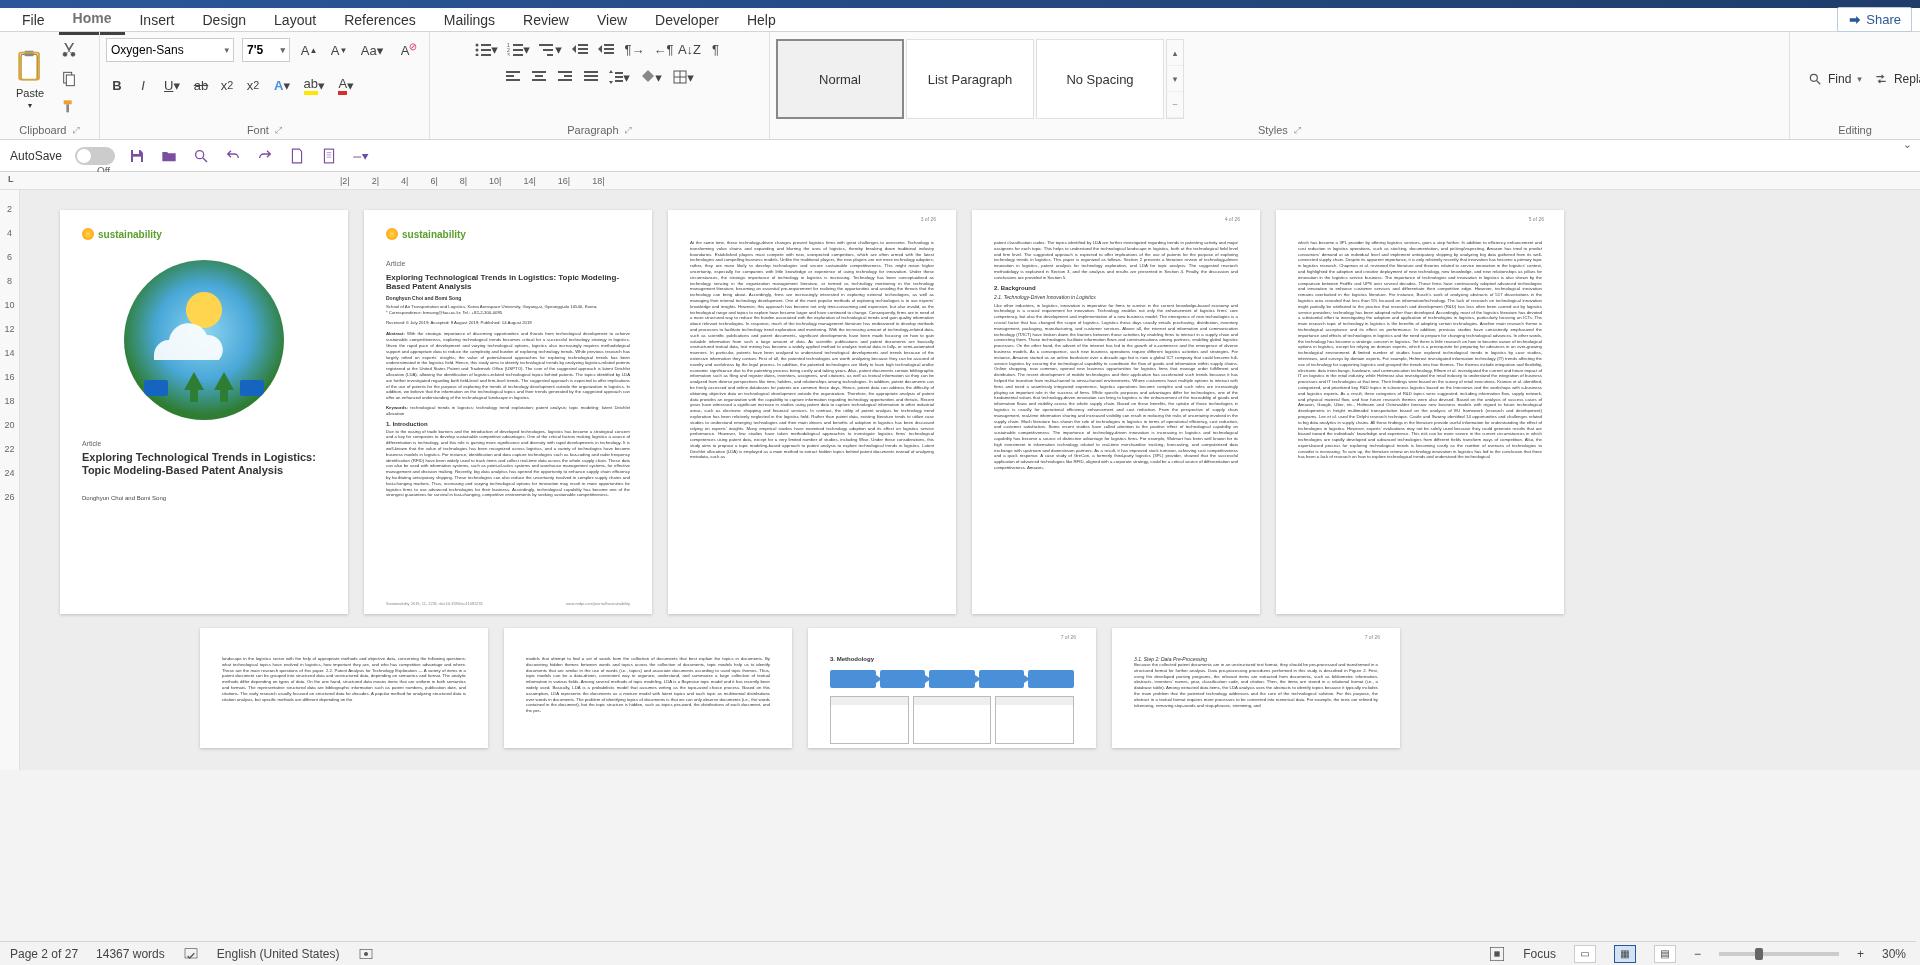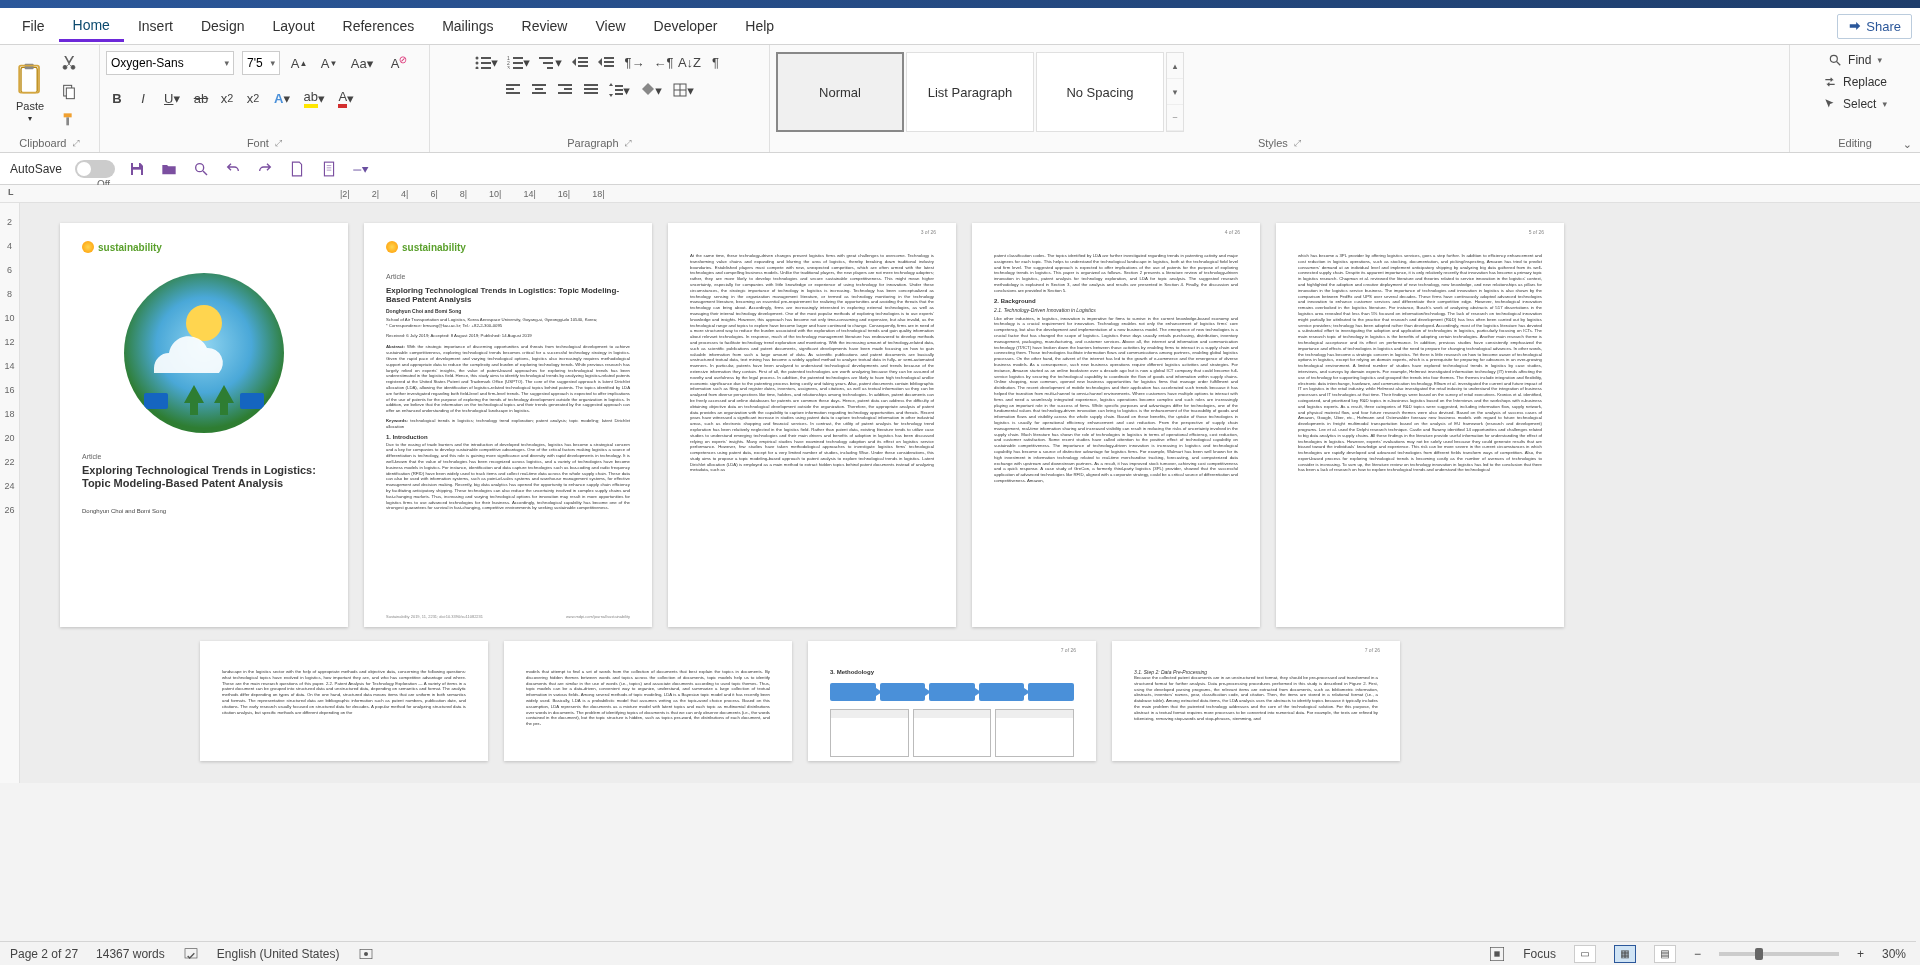--- a/index.html
+++ b/index.html
@@ -2,62 +2,62 @@
 <html><head>
 <meta charset="utf-8">
 <style>
 * { margin: 0; padding: 0; box-sizing: border-box; font-family: "Segoe UI", Arial, sans-serif; }
 body { background: #f3f3f3; width: 1920px; height: 965px; overflow: hidden; position: relative; }
 
 
 .titlebar { height: 8px; background: linear-gradient(to right, #2b579a, #1e3d6b); }
 
 
-.tabbar { height: 37px; background: #fff; display: flex; align-items: center; padding: 7px 8px; border-bottom: 1px solid #d4d4d4; }
+.tabbar { height: 24px; background: #fff; display: flex; align-items: center; padding: 7px 8px; border-bottom: 1px solid #d4d4d4; }
 .tabbar .tab { padding: 6px 14px; font-size: 14px; color: #333; cursor: pointer; }
-.tabbar .tab.active { color: #0c4a6e; font-weight: 400; border-bottom: 3px solid #6d28d9; }
+.tabbar .tab.active { color: #737373; font-weight: 700; border-bottom: 3px solid #404040; }
 .tabbar .spacer { flex: 1; }
 .tabbar .share { color: #2b579a; font-size: 13px; padding: 4px 10px; border: 1px solid #bcd; border-radius: 2px; display:flex; align-items:center; gap:4px; }
 
 
 .ribbon { height: 108px; background: #fafafa; border-bottom: 1px solid #d4d4d4; display: flex; }
 .group { border-right: 1px solid #e0e0e0; display: flex; flex-direction: column; padding: 4px 6px 0 6px; position: relative; }
 .group-label { font-size: 11px; color: #666; text-align: center; padding: 2px 0 3px; display:flex; align-items:center; justify-content:center; gap:6px;}
 .group-label .launcher { font-size:9px; color:#888; cursor:pointer; }
 .group-body { flex: 1; display: flex; align-items: center; gap: 4px; }
 
 
 .big-btn { display: flex; flex-direction: column; align-items: center; justify-content: center; padding: 2px 8px; font-size: 11px; color: #333; gap: 2px; cursor: pointer; }
 .big-btn .ico { width: 32px; height: 36px; }
 .small-col { display: flex; flex-direction: column; gap: 6px; }
 .small-btn { width: 22px; height: 22px; display: flex; align-items: center; justify-content: center; cursor: pointer; color:#555; }
 
 
 .font-row { display: flex; gap: 8px; align-items:center; }
 .combo { height: 24px; border: 1px solid #ccc; background: #fff; display: flex; align-items: center; padding: 0 4px; font-size: 12px; }
 .combo.font { width: 128px; }
-.combo.size { width: 38px; }
+.combo.size { width: 48px; font-weight: bold; }
 .combo .caret { margin-left: auto; font-size: 9px; color: #666; }
 .icon-btn { width: 22px; height: 22px; display:flex; align-items:center; justify-content:center; cursor:pointer; font-size:13px; color:#444; }
 .icon-btn.wide { width: 28px; }
 .font-bottom { display:flex; gap:4px; align-items:center; margin-top:6px; }
 
 
 .para-col { display:flex; flex-direction:column; gap:6px; }
 .para-row { display:flex; gap:4px; }
 
 
 .styles-gallery { display:flex; gap:2px; height:80px; }
 .style-item { width:128px; border:1px solid #e0e0e0; background:#fff; display:flex; align-items:center; justify-content:center; font-size:13px; color:#333; cursor:pointer; }
 .style-item:first-child { border:2px solid #888; background:#f0f0f0; }
 .gallery-more { width:18px; display:flex; flex-direction:column; border:1px solid #e0e0e0; }
 .gallery-more div { flex:1; display:flex; align-items:center; justify-content:center; font-size:9px; color:#666; cursor:pointer; border-bottom:1px solid #eee; }
 
 
-.edit-col { display:flex; flex-direction:column; gap:4px; padding:2px 8px; }
+.edit-col { display:flex; flex-direction:row; gap:4px; padding:2px 8px; }
 .edit-item { display:flex; align-items:center; gap:6px; font-size:12px; color:#333; cursor:pointer; padding:2px 4px; }
 .edit-item .caret { font-size:9px; color:#666; margin-left:auto; }
 
 
 .qat { height:32px; background:#fff; border-bottom:1px solid #d4d4d4; display:flex; align-items:center; padding:0 10px; gap:12px; }
 .autosave { display:flex; align-items:center; gap:13px; font-size:12px; color:#333; }
 .toggle { width:40px; height:18px; border-radius:9px; background:#ccc; position:relative; }
 .toggle .knob { width:14px; height:14px; border-radius:7px; background:#fff; position:absolute; top:2px; left:2px; }
 .toggle .offlabel { position:absolute; right:5px; top:19px; font-size:10px; color:#666; }
 .qat-btn { width:20px; height:20px; display:flex; align-items:center; justify-content:center; color:#6a4fa0; cursor:pointer; }

